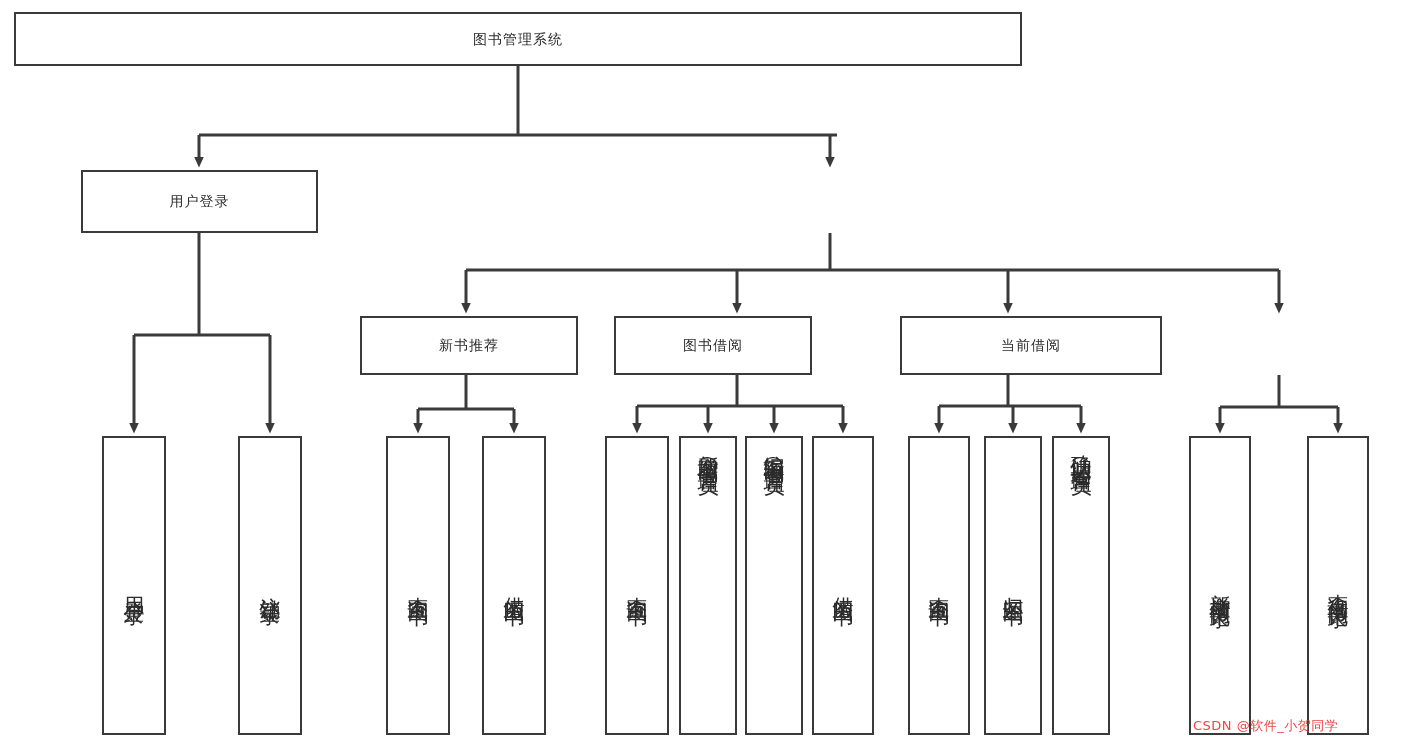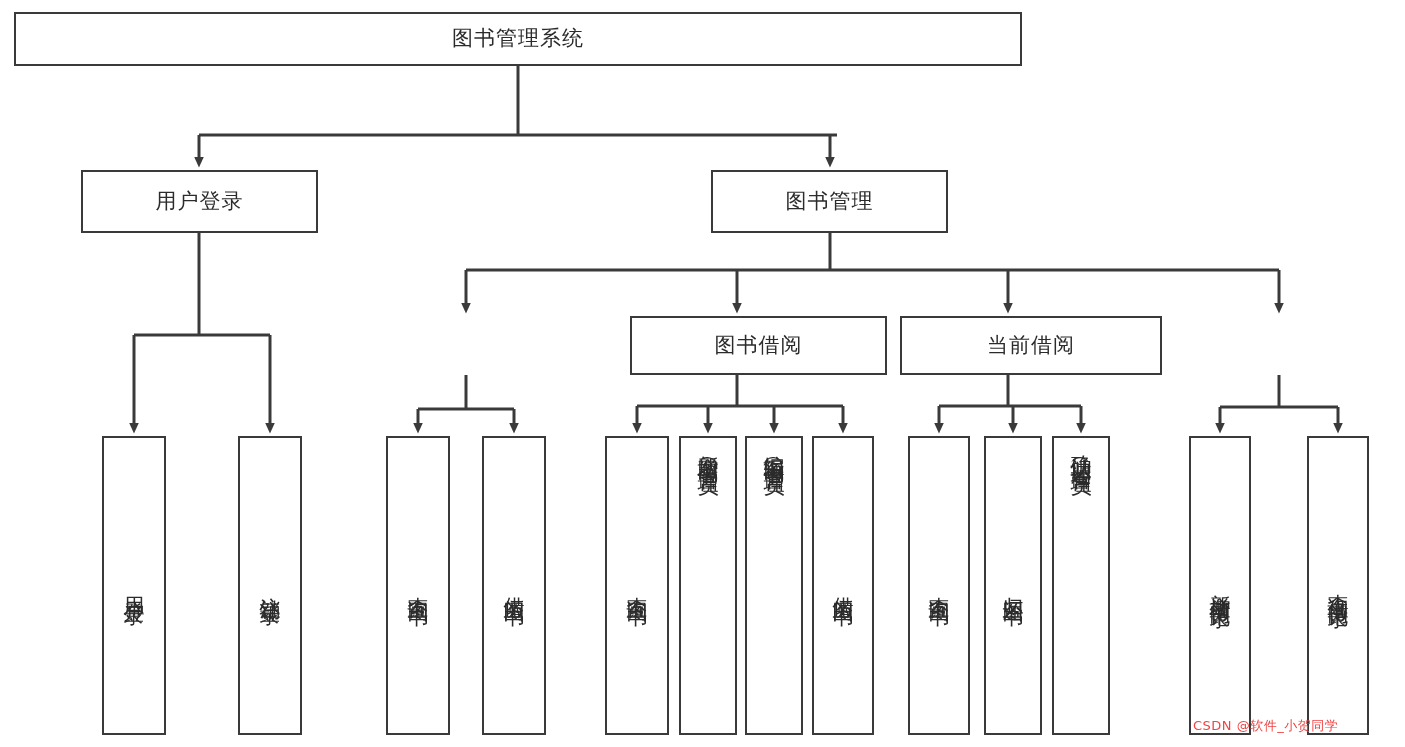--- a/index.html
+++ b/index.html
@@ -29,21 +29,21 @@
     position: absolute;
     box-sizing: border-box;
     background: #ffffff;
     border: 2px solid #3a3a3a;
     display: flex;
     align-items: center;
     justify-content: center;
     color: #2b2b2b;
   }
   .node.h {
-    font-size: 21px;
+    font-size: 14px;
     letter-spacing: 1px;
     line-height: 1.2;
   }
   .node.v {
     font-size: 21px;
     letter-spacing: 1px;
   }
   .vtext {
     writing-mode: vertical-rl;
     text-orientation: upright;
@@ -116,25 +116,25 @@
     </g>
   </svg>
 
   <div class="node h" style="left:14px; top:12px; width:1008px; height:54px;">
     <span>图书管理系统</span>
   </div>
 
   <div class="node h" style="left:81px; top:170px; width:237px; height:63px;">
     <span>用户登录</span>
   </div>
-  <div class="node h" style="left:711px; top:170px; width:237px; height:63px;">
-    <span>图书管理</span>
+
+  <div class="node h" style="left:360px; top:316px; width:218px; height:59px;">
+    <span>新书推荐</span>
   </div>
-
-  <div class="node h" style="left:630px; top:316px; width:257px; height:59px;">
+  <div class="node h" style="left:614px; top:316px; width:198px; height:59px;">
     <span>图书借阅</span>
   </div>
   <div class="node h" style="left:900px; top:316px; width:262px; height:59px;">
     <span>当前借阅</span>
   </div>
 
   <div class="node v" style="left:102px; top:436px; width:64px; height:299px;">
     <span class="vtext">用户登录</span>
   </div>
   <div class="node v" style="left:238px; top:436px; width:64px; height:299px;">

